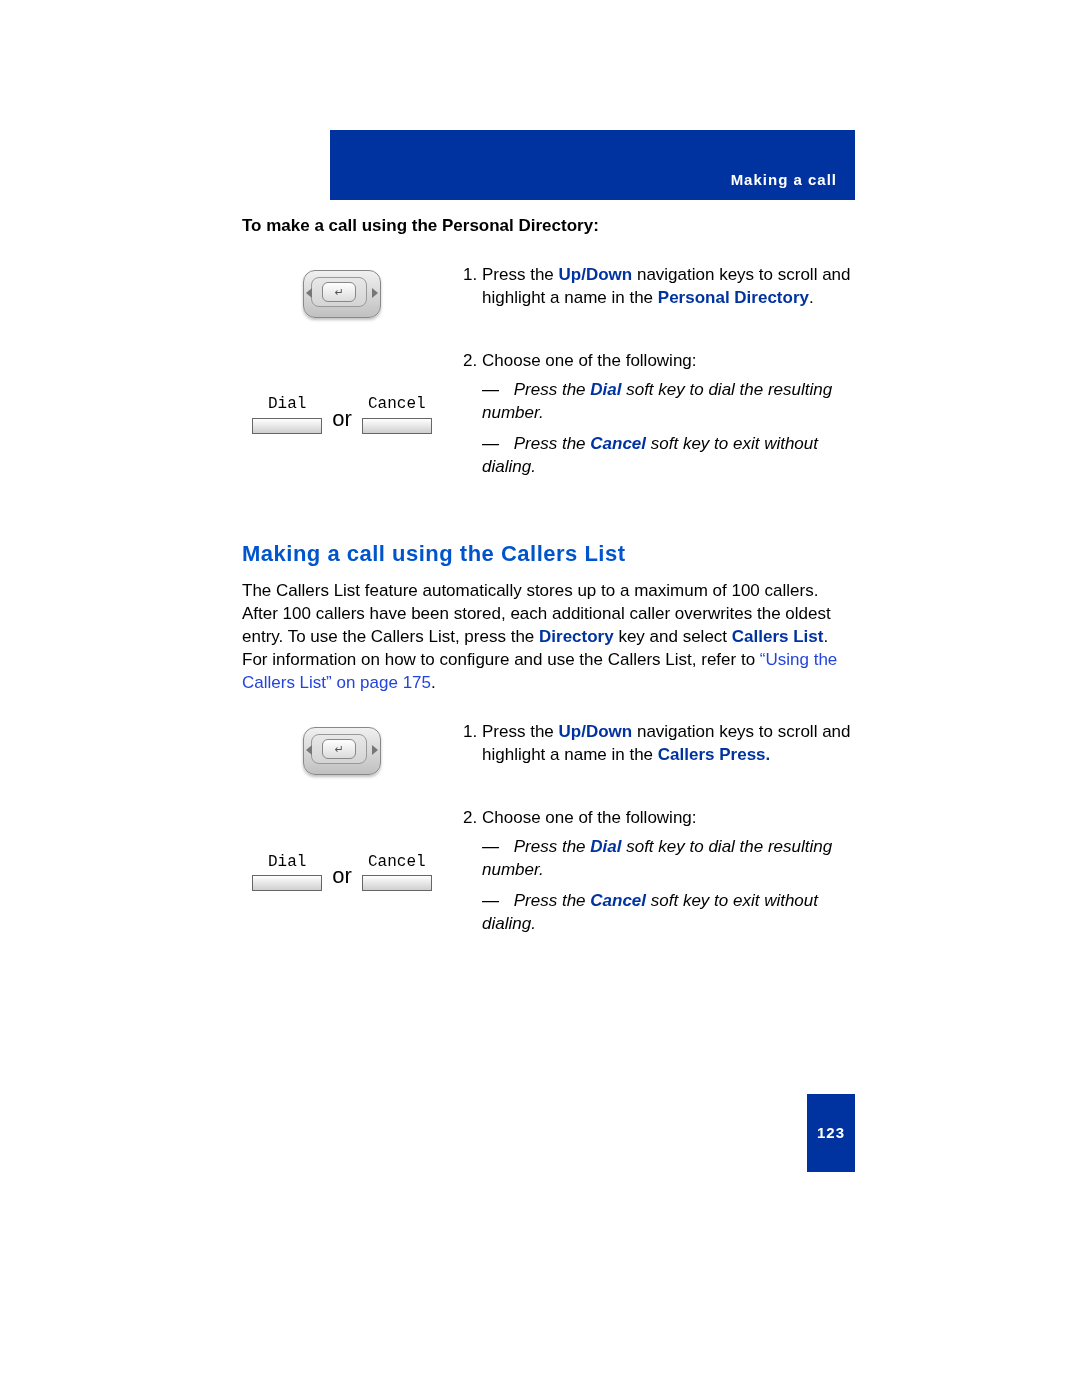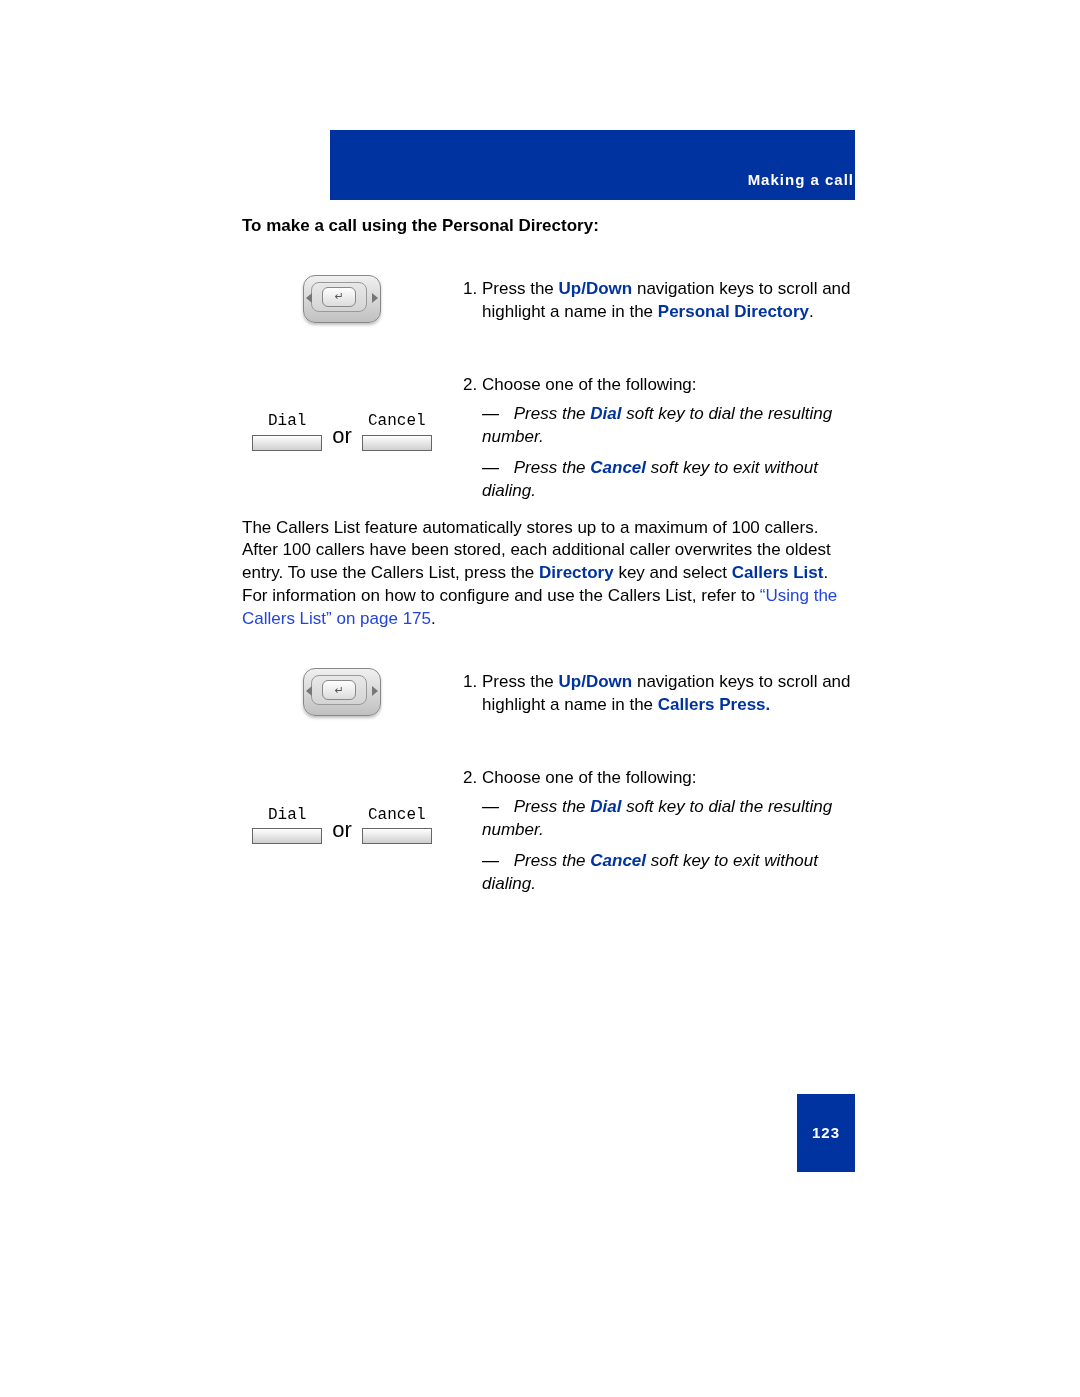--- a/index.html
+++ b/index.html
@@ -27,21 +27,21 @@
   .header-bar {
     position: absolute;
     top: 130px;
     left: 330px;
     right: 225px;
     height: 70px;
     background: var(--accent-blue);
     display: flex;
     align-items: flex-end;
     justify-content: flex-end;
-    padding: 8px 1px 10px 18px;
+    padding: 8px 18px 10px 18px;
     color: #fff;
     font-weight: 700;
     letter-spacing: 1px;
     font-size: 15px;
   }
   .content {
     position: absolute;
     top: 215px;
     left: 242px;
     right: 225px;
@@ -72,21 +72,20 @@
   }
   .step-text {
     padding: 0;
   }
   ol.step-list {
     margin: 0;
     padding-left: 22px;
   }
   ol.step-list > li {
     margin-bottom: 8px;
-    margin-top: 14px;
   }
   .sub-bullets {
     list-style: none;
     padding-left: 0;
     margin: 6px 0 0 0;
   }
   .sub-bullets li {
     margin-bottom: 8px;
     font-style: italic;
   }
@@ -141,21 +140,21 @@
     border: 1px solid #666;
     background: linear-gradient(#fff,#cfcfcf);
     margin-top: 2px;
   }
   .or-label { font-size:22px; padding-bottom: -2px; align-self:flex-end; }
 
   .page-tab {
     position: absolute;
     right: 225px;
     bottom: 225px;
-    width: 58px;
+    width: 48px;
     height: 78px;
     background: var(--page-tab-bg);
     color: #fff;
     display: flex;
     align-items: center;
     justify-content: center;
     font-weight: 700;
     font-size: 15px;
     letter-spacing: 1px;
   }
@@ -221,20 +220,21 @@
                   <span>Press the </span><span class="accent-bold">Cancel</span><span> soft key to exit without dialing.</span>
                 </li>
               </ul>
             </li>
           </ol>
         </div>
       </div>
 
     </div>
 
+    <div class="section-heading">Making a call using the Callers List</div>
 
     <div class="para">
       <span>The Callers List feature automatically stores up to a maximum of 100 callers. After 100 callers have been stored, each additional caller overwrites the oldest entry. To use the Callers List, press the </span><span class="accent-bold">Directory</span><span> key and select </span><span class="accent-bold">Callers List</span><span>. For information on how to configure and use the Callers List, refer to </span><span class="crossref">“Using the Callers List” on page 175</span><span>.</span>
     </div>
 
 
     <div class="steps-block">
 
       <div class="step-row">
         <div class="step-graphic">

